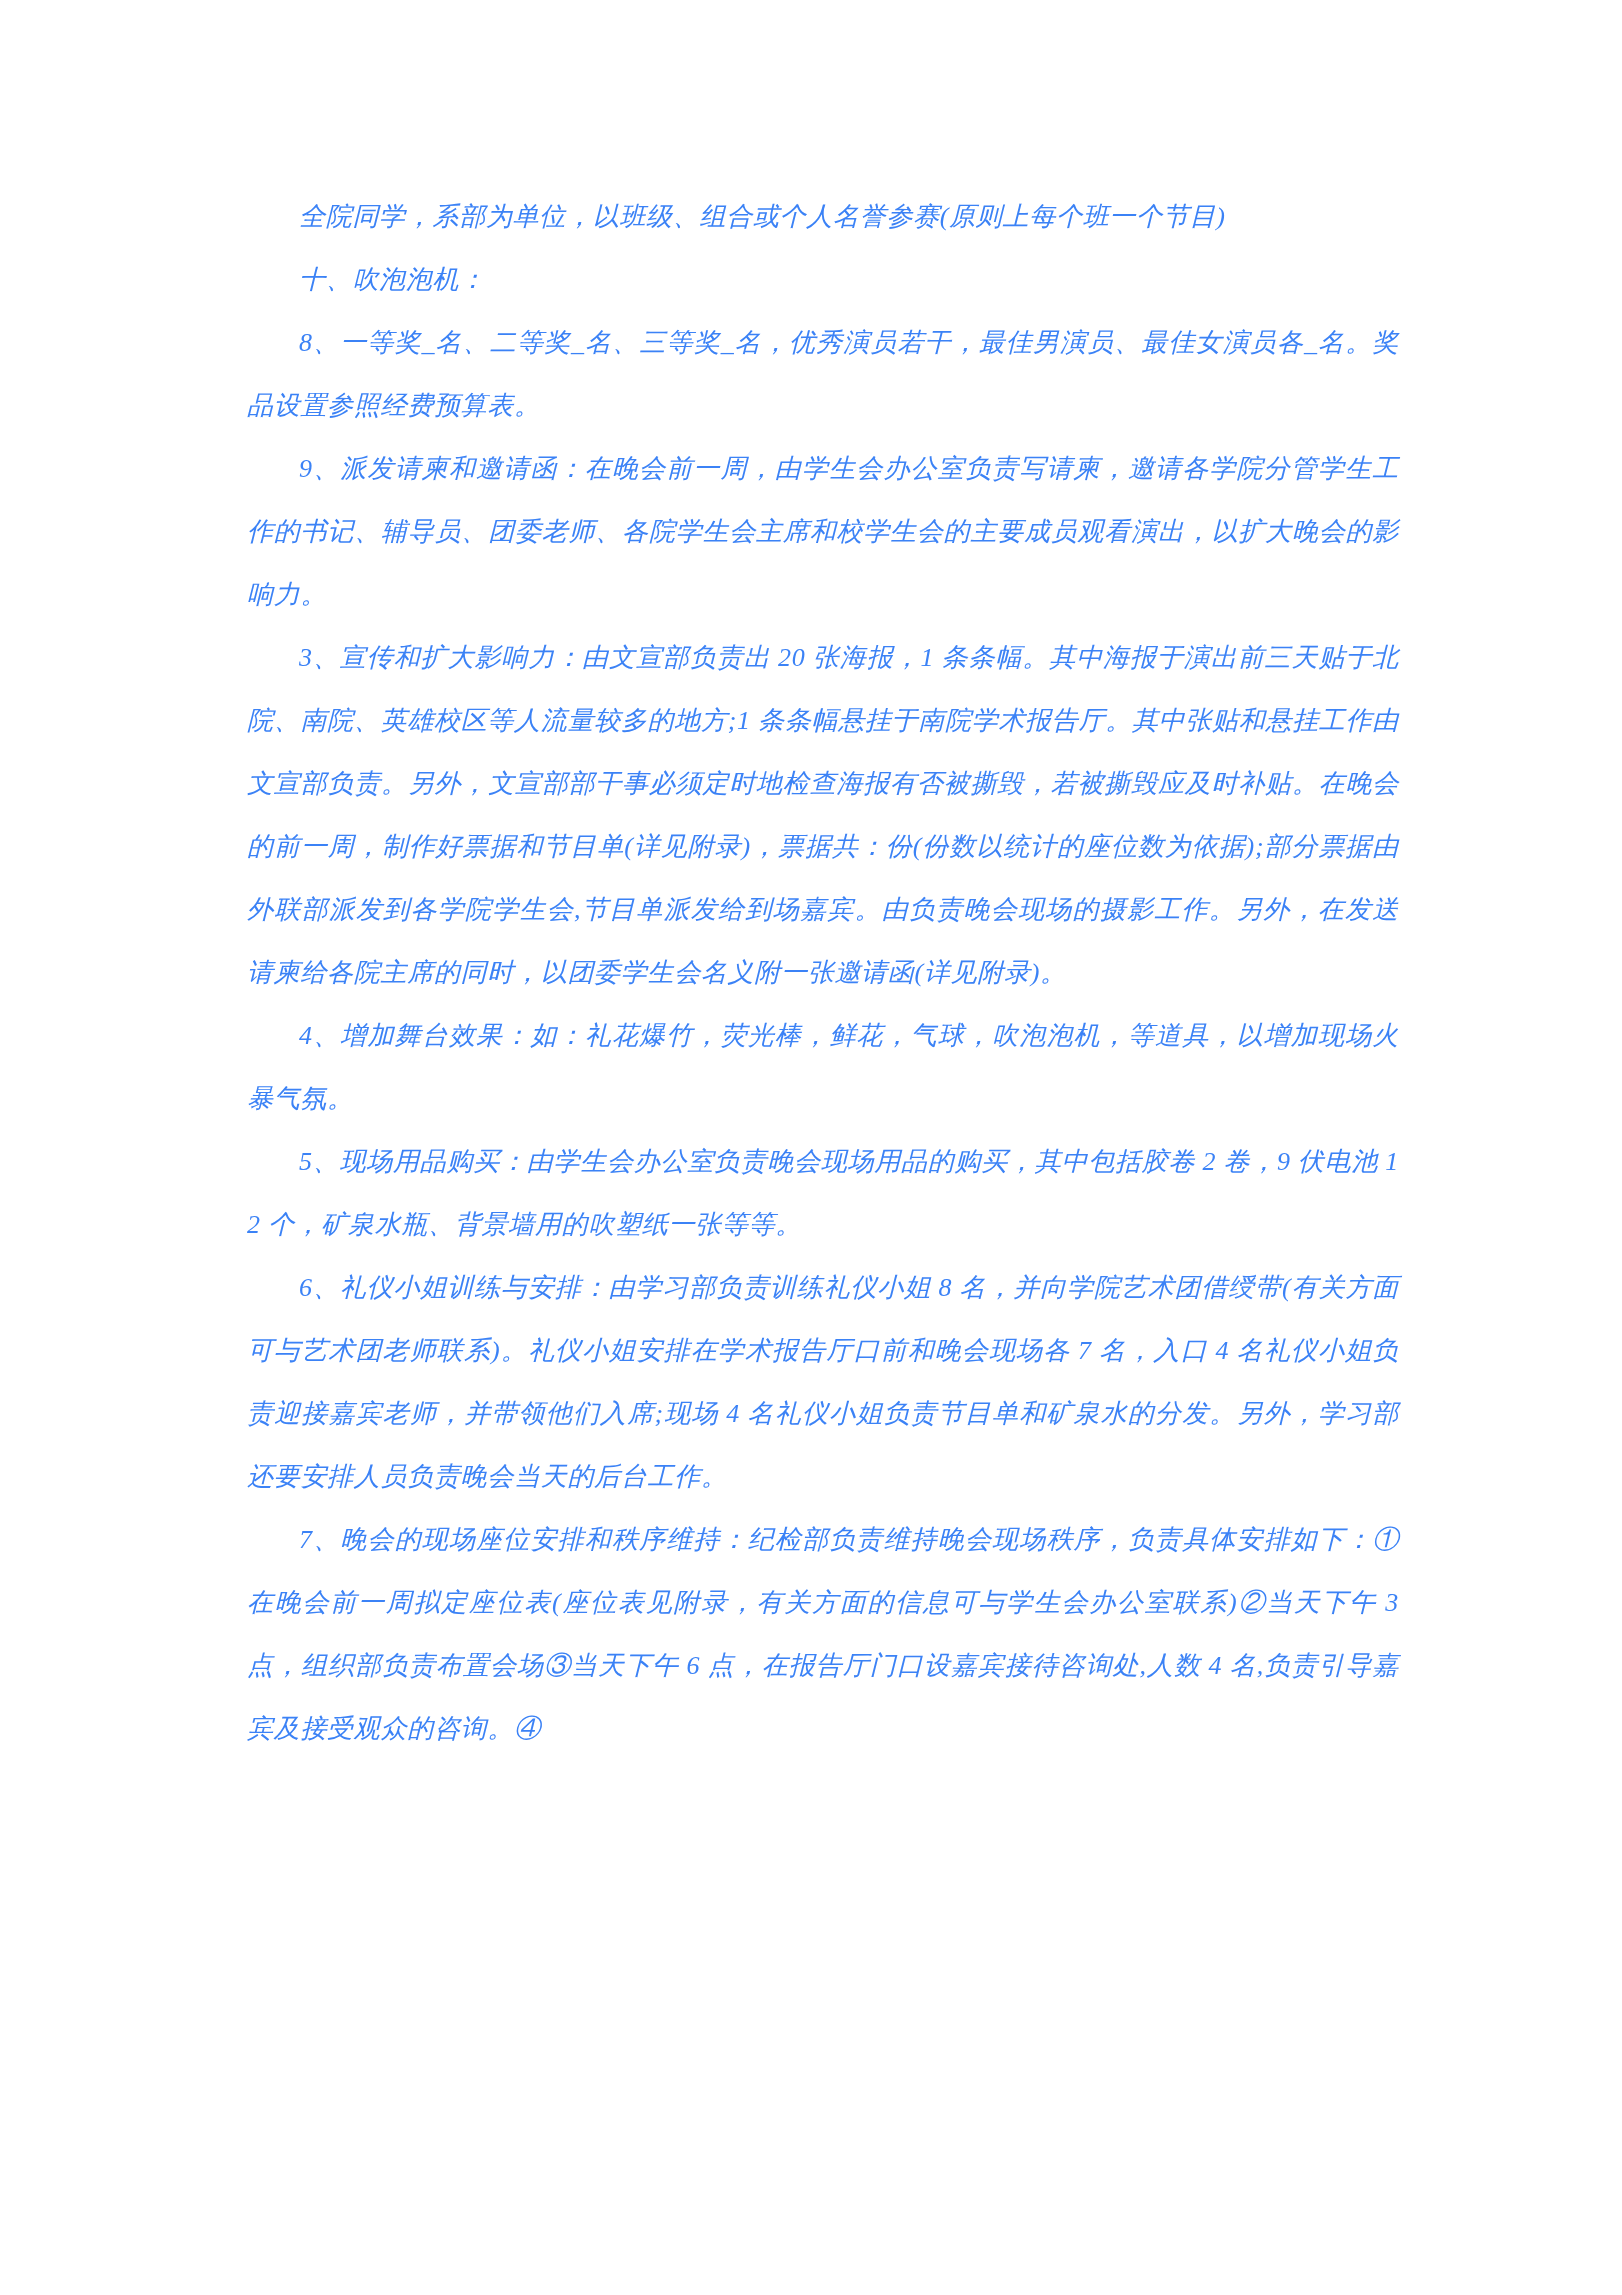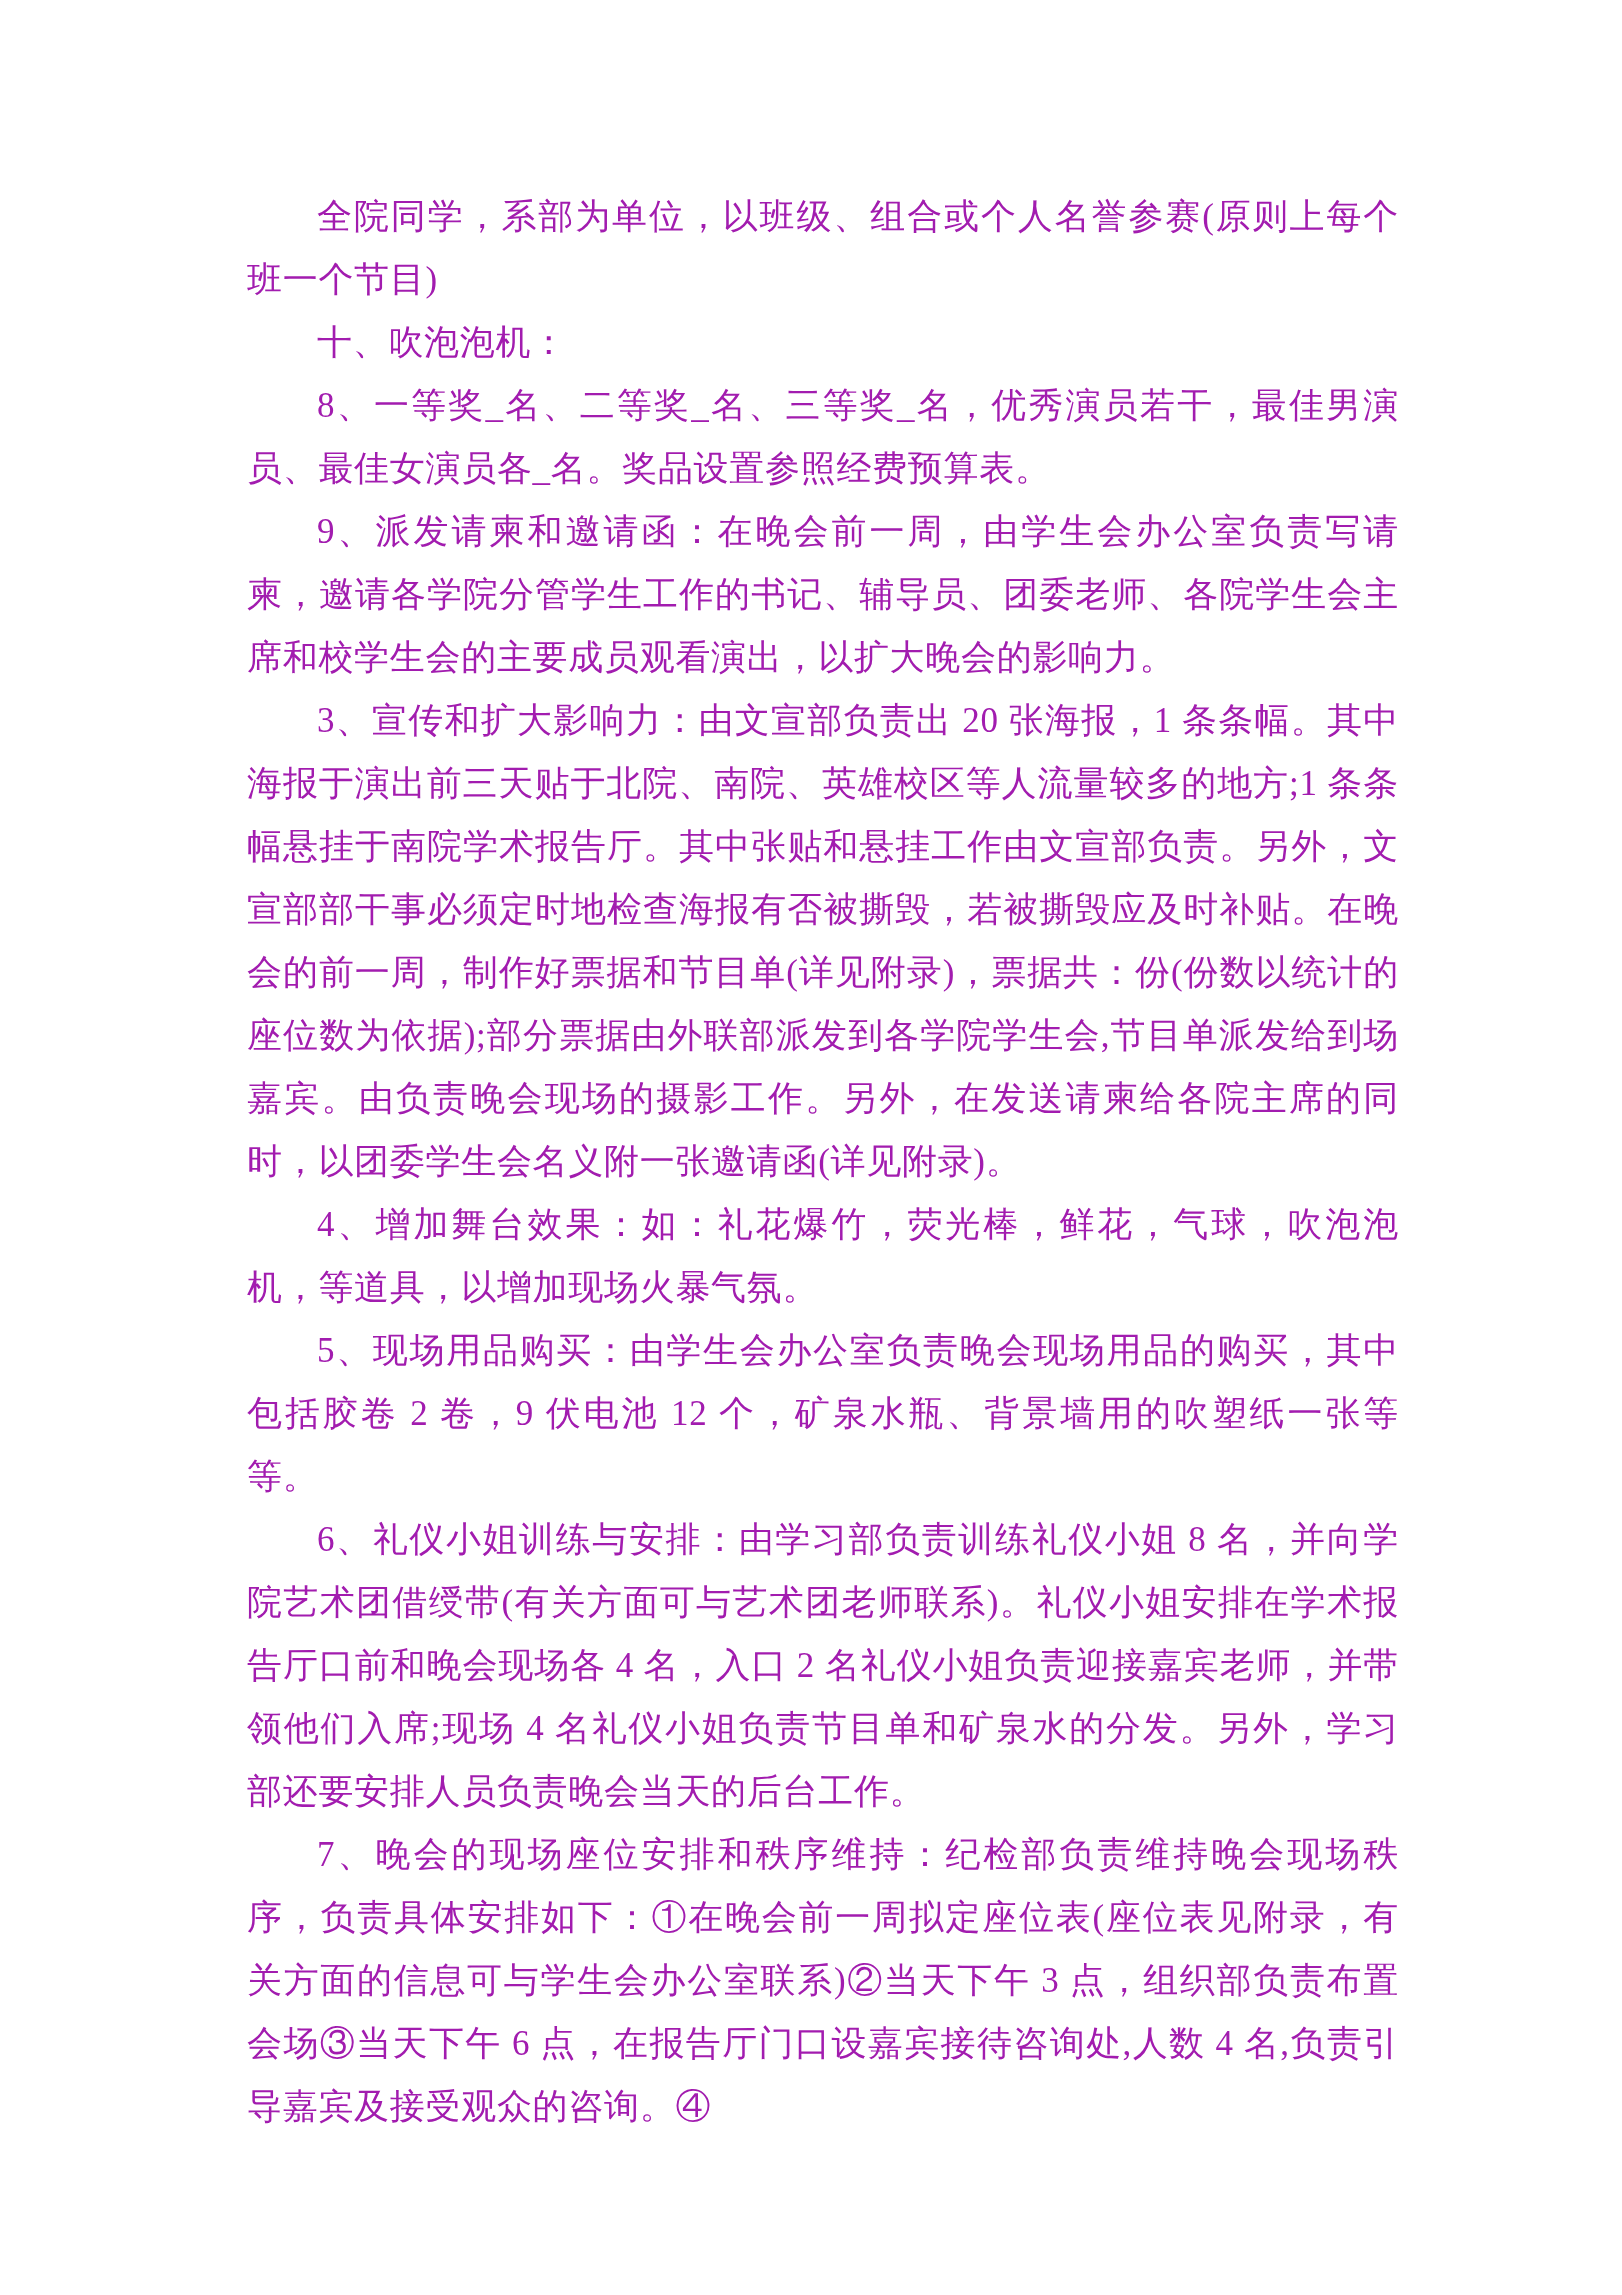--- a/index.html
+++ b/index.html
@@ -13,43 +13,44 @@
     height: 2295px;
     background: #ffffff;
     overflow: hidden;
     font-family: "Liberation Serif", "DejaVu Serif", serif;
   }
   .content {
     position: absolute;
     top: 185px;
     left: 247px;
     width: 1152px;
-    color: #a21caf;
-    font-size: 35px;
+    color: #3b82f6;
+    font-size: 26px;
     line-height: 63px;
     text-align: justify;
     text-justify: inter-ideograph;
     letter-spacing: 0.7px;
+    font-style: italic;
   }
   .content p {
     margin: 0;
     padding: 0;
     text-indent: 2em;
     word-break: break-all;
   }
 </style>
 </head>
 <body>
 
 <div class="page">
   <div class="content">
     <p>全院同学，系部为单位，以班级、组合或个人名誉参赛(原则上每个班一个节目)</p>
     <p>十、吹泡泡机：</p>
     <p>8、一等奖_名、二等奖_名、三等奖_名，优秀演员若干，最佳男演员、最佳女演员各_名。奖品设置参照经费预算表。</p>
     <p>9、派发请柬和邀请函：在晚会前一周，由学生会办公室负责写请柬，邀请各学院分管学生工作的书记、辅导员、团委老师、各院学生会主席和校学生会的主要成员观看演出，以扩大晚会的影响力。</p>
     <p>3、宣传和扩大影响力：由文宣部负责出 20 张海报，1 条条幅。其中海报于演出前三天贴于北院、南院、英雄校区等人流量较多的地方;1 条条幅悬挂于南院学术报告厅。其中张贴和悬挂工作由文宣部负责。另外，文宣部部干事必须定时地检查海报有否被撕毁，若被撕毁应及时补贴。在晚会的前一周，制作好票据和节目单(详见附录)，票据共：份(份数以统计的座位数为依据);部分票据由外联部派发到各学院学生会,节目单派发给到场嘉宾。由负责晚会现场的摄影工作。另外，在发送请柬给各院主席的同时，以团委学生会名义附一张邀请函(详见附录)。</p>
     <p>4、增加舞台效果：如：礼花爆竹，荧光棒，鲜花，气球，吹泡泡机，等道具，以增加现场火暴气氛。</p>
     <p>5、现场用品购买：由学生会办公室负责晚会现场用品的购买，其中包括胶卷 2 卷，9 伏电池 12 个，矿泉水瓶、背景墙用的吹塑纸一张等等。</p>
-    <p>6、礼仪小姐训练与安排：由学习部负责训练礼仪小姐 8 名，并向学院艺术团借绶带(有关方面可与艺术团老师联系)。礼仪小姐安排在学术报告厅口前和晚会现场各 4 名，入口 2 名礼仪小姐负责迎接嘉宾老师，并带领他们入席;现场 4 名礼仪小姐负责节目单和矿泉水的分发。另外，学习部还要安排人员负责晚会当天的后台工作。</p>
+    <p>6、礼仪小姐训练与安排：由学习部负责训练礼仪小姐 8 名，并向学院艺术团借绶带(有关方面可与艺术团老师联系)。礼仪小姐安排在学术报告厅口前和晚会现场各 7 名，入口 4 名礼仪小姐负责迎接嘉宾老师，并带领他们入席;现场 4 名礼仪小姐负责节目单和矿泉水的分发。另外，学习部还要安排人员负责晚会当天的后台工作。</p>
     <p>7、晚会的现场座位安排和秩序维持：纪检部负责维持晚会现场秩序，负责具体安排如下：①在晚会前一周拟定座位表(座位表见附录，有关方面的信息可与学生会办公室联系)②当天下午 3 点，组织部负责布置会场③当天下午 6 点，在报告厅门口设嘉宾接待咨询处,人数 4 名,负责引导嘉宾及接受观众的咨询。④</p>
   </div>
 </div>
 
 
 </body></html>

